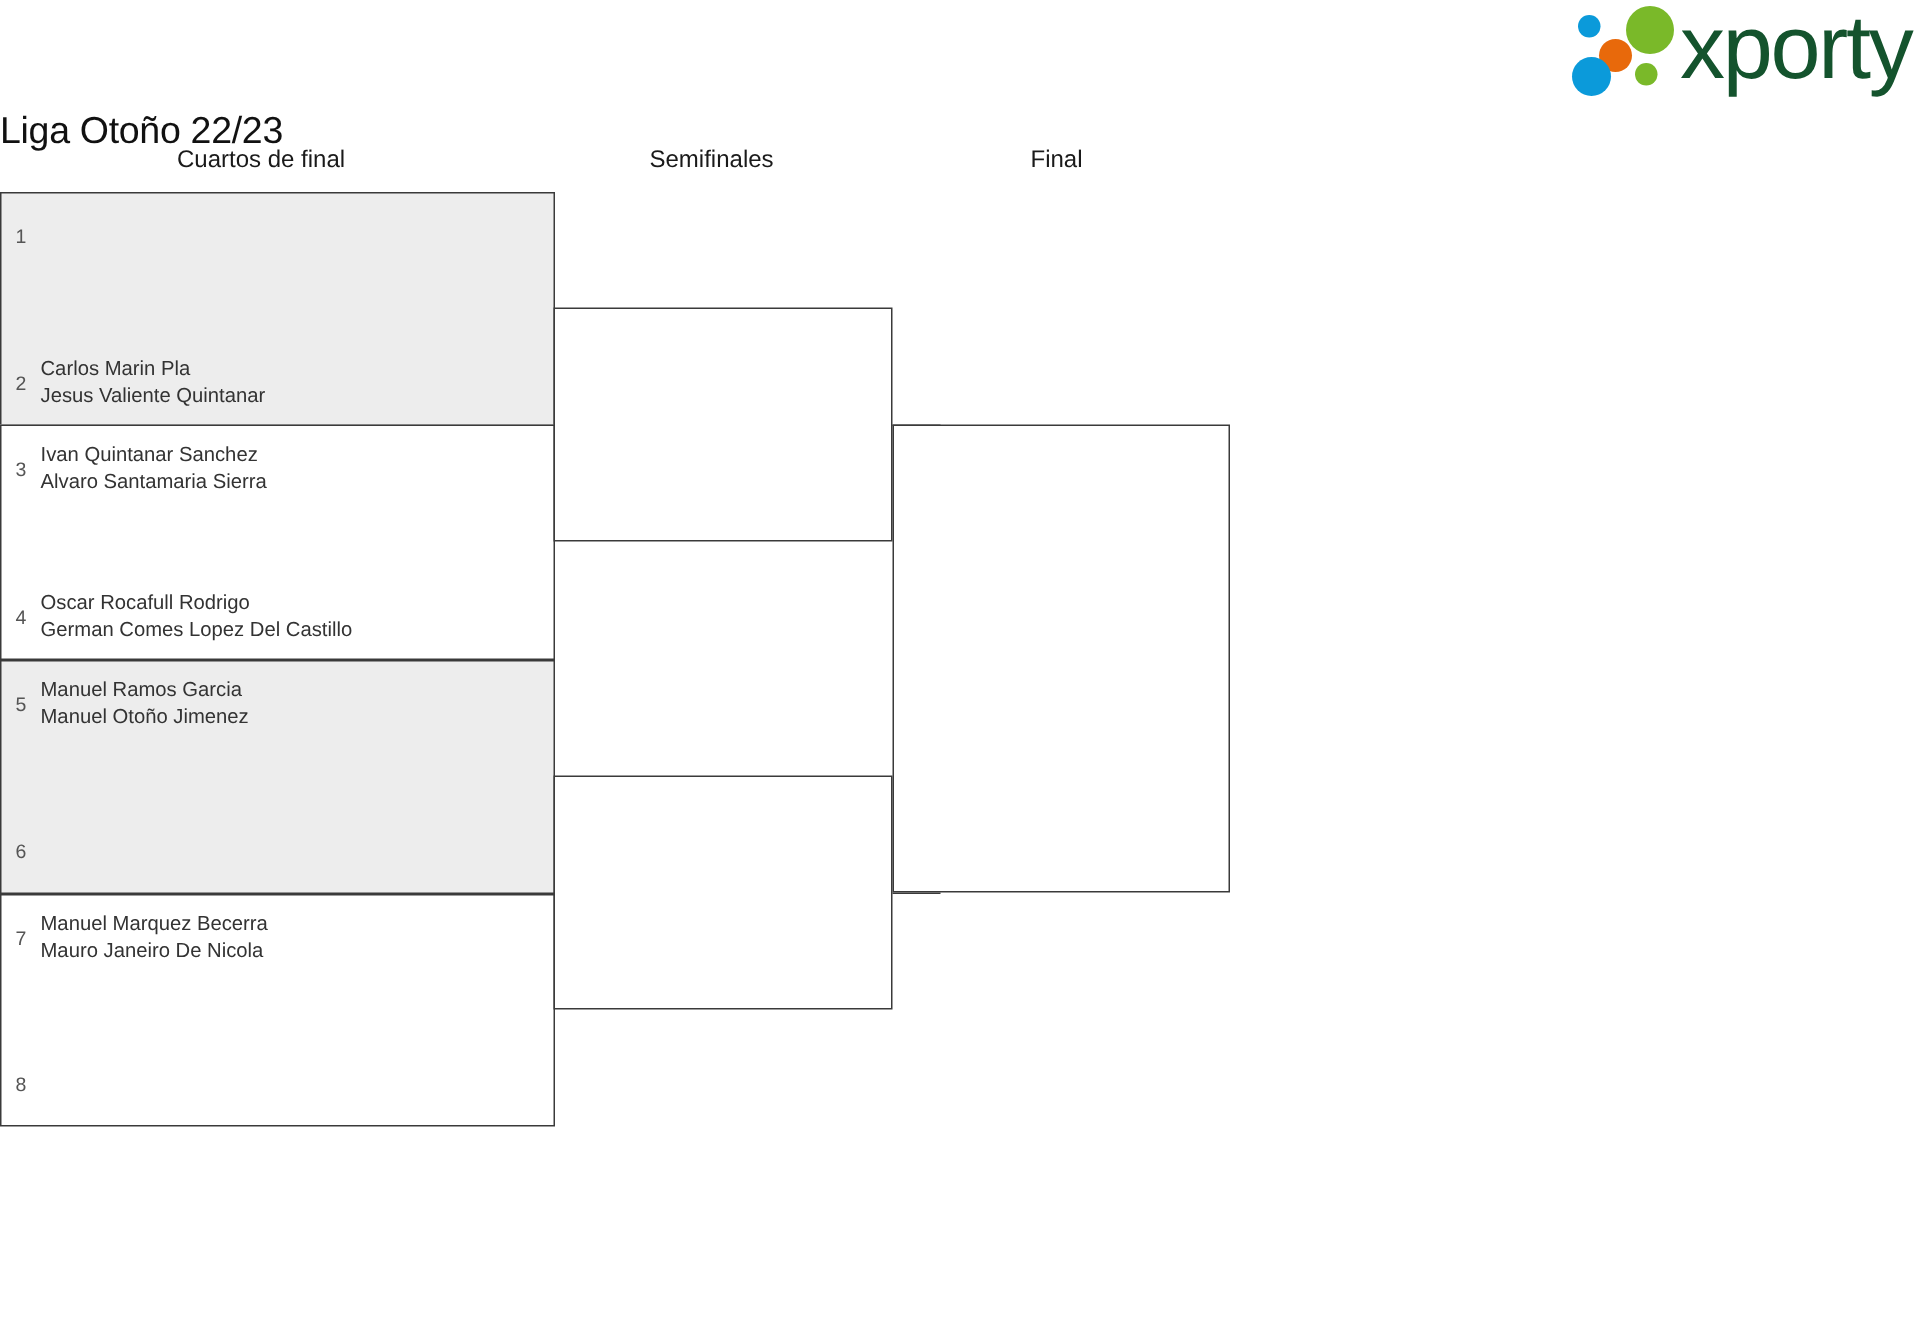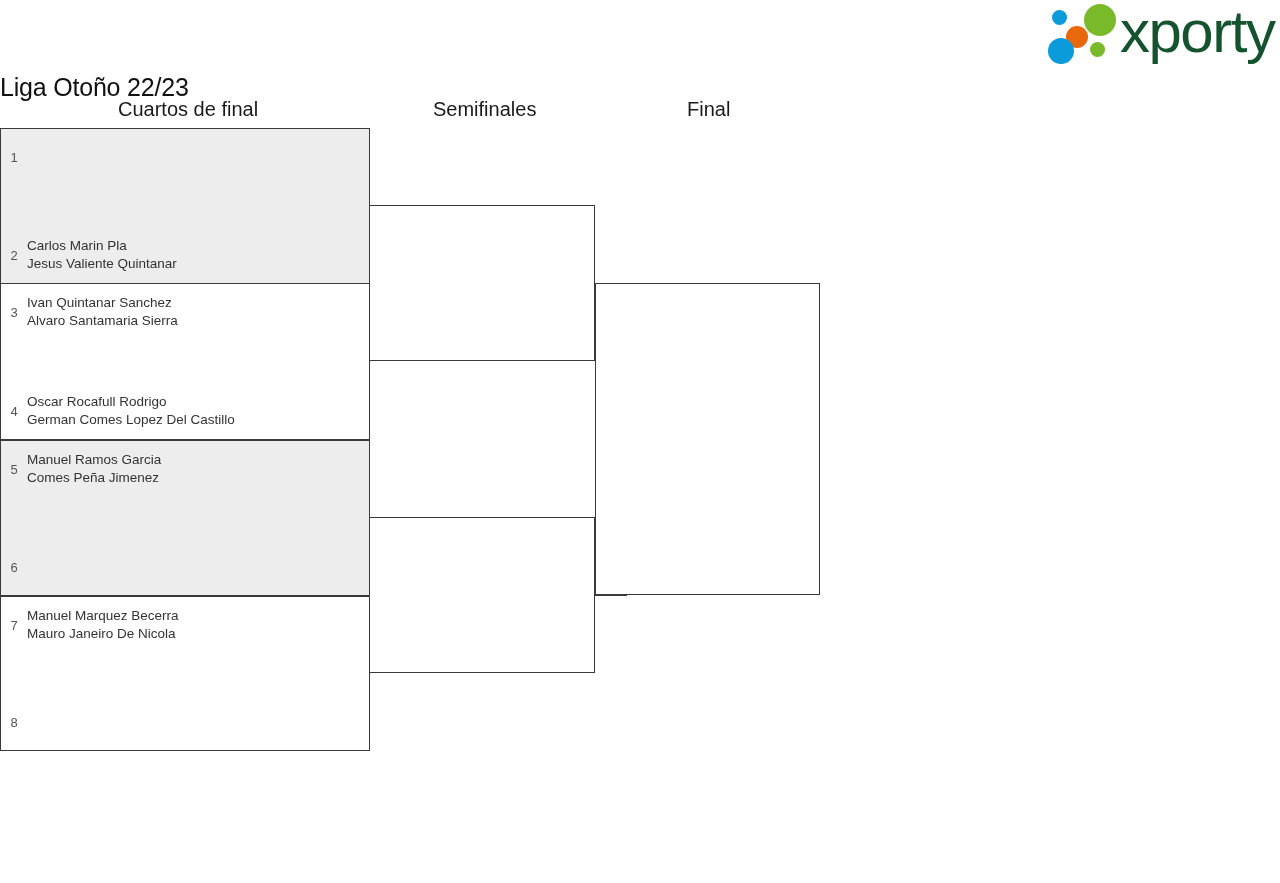--- a/index.html
+++ b/index.html
@@ -47,21 +47,21 @@
     font-size: 60px;
     font-weight: normal;
     color: #14532d;
     letter-spacing: -1.5px;
     line-height: 64px;
   }
 
   
   .round-header {
     position: absolute;
-    font-size: 20px;
+    font-size: 16px;
     color: #1a1a1a;
     top: 98px;
     white-space: nowrap;
   }
   .rh-0 { left: 118px; }
   .rh-1 { left: 433px; }
   .rh-2 { left: 687px; }
 
   
   .bracket { position: absolute; left: 0; top: 0; width: 1280px; height: 883px; }
@@ -166,21 +166,21 @@
           <span class="pl">German Comes Lopez Del Castillo</span>
         </span>
       </div>
     </div>
 
     <div class="qf-match shaded" style="top:440px; height:156px;">
       <div class="slot top">
         <span class="seed">5</span>
         <span class="team">
           <span class="pl">Manuel Ramos Garcia</span>
-          <span class="pl">Comes Peña Jimenez</span>
+          <span class="pl">Manuel Otoño Jimenez</span>
         </span>
       </div>
       <div class="slot bottom">
         <span class="seed">6</span>
       </div>
     </div>
 
     <div class="qf-match" style="top:596px; height:155px;">
       <div class="slot top">
         <span class="seed">7</span>

